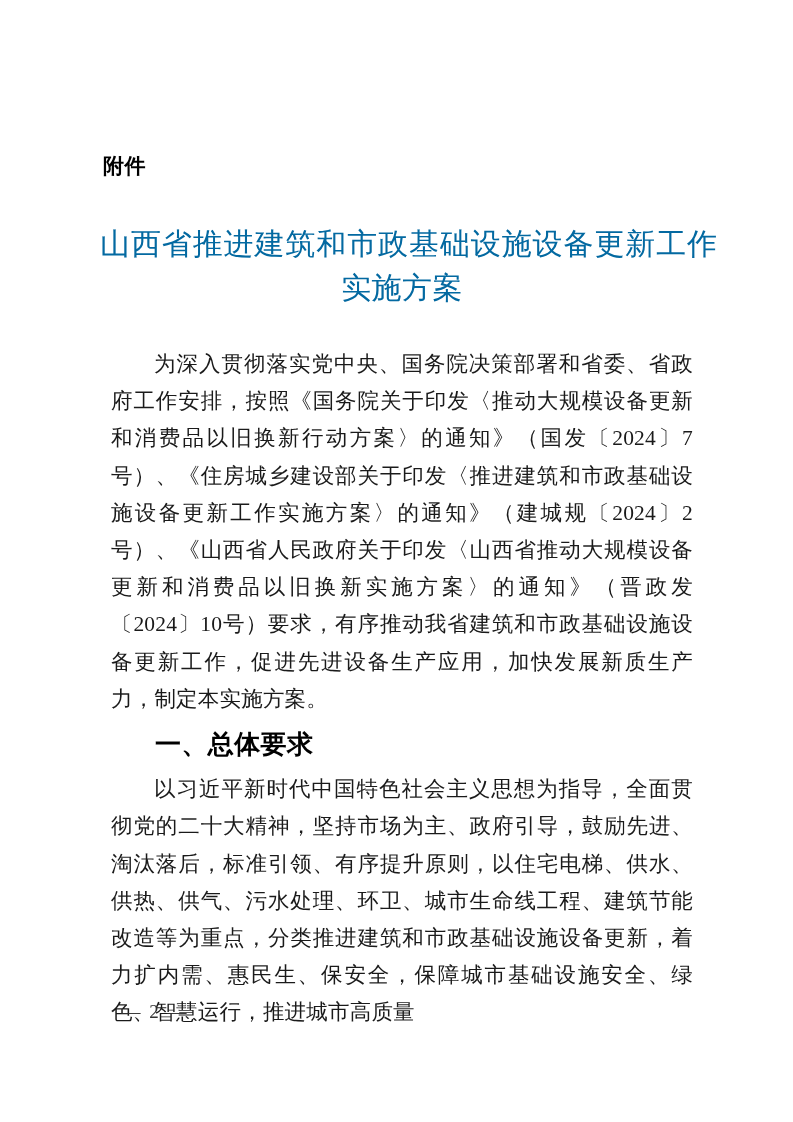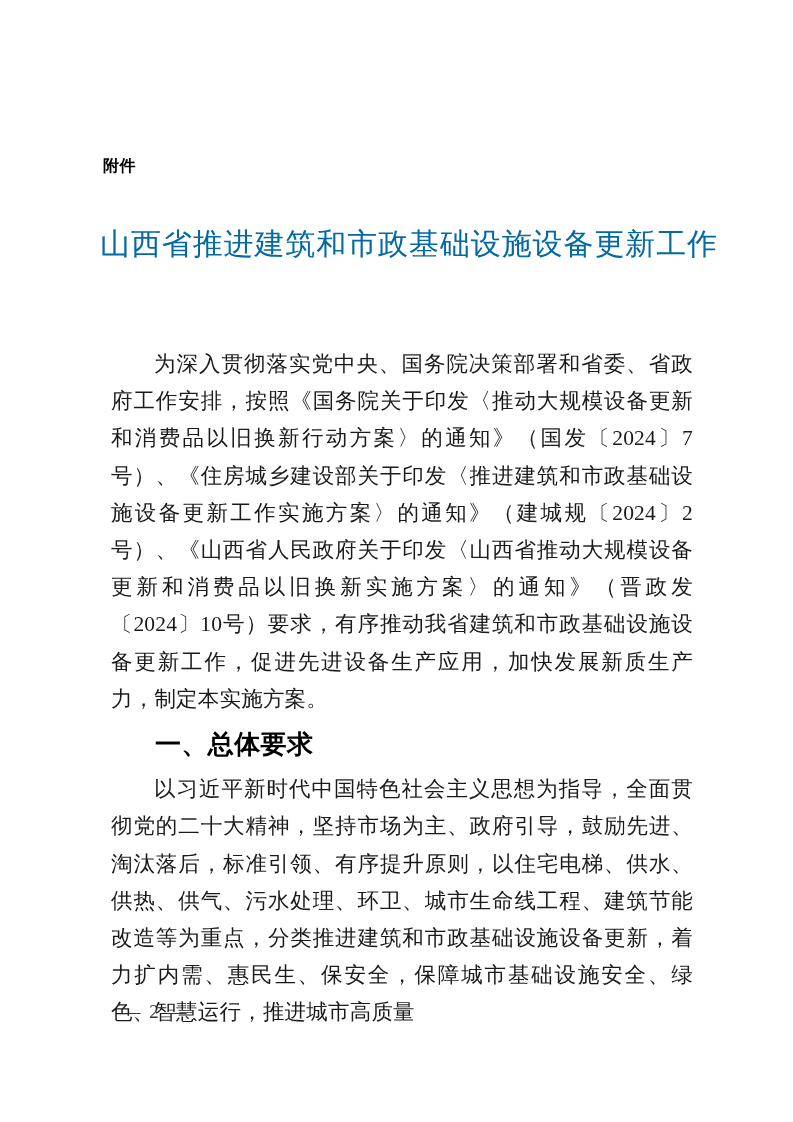--- a/index.html
+++ b/index.html
@@ -22,21 +22,21 @@
     box-sizing: border-box;
   }
 
   
   .attach-label {
     position: absolute;
     left: 103px;
     top: 152px;
     font-family: "Liberation Sans", "DejaVu Sans", sans-serif;
     font-weight: bold;
-    font-size: 16px;
+    font-size: 21px;
     line-height: 28px;
     letter-spacing: 0.5px;
     color: #000;
     white-space: nowrap;
   }
 
   
   .doc-title {
     position: absolute;
     left: 100px;
@@ -108,20 +108,21 @@
 </style>
 </head>
 <body>
 
 <div class="page">
 
   <div class="attach-label">附件</div>
 
   <div class="doc-title">
     <span class="t-line first">山西省推进建筑和市政基础设施设备更新工作</span>
+    <span class="t-line">实施方案</span>
   </div>
 
   <div class="body-region">
 
     <p class="para indent">为深入贯彻落实党中央、国务院决策部署和省委、省政府工作安排，按照《国务院关于印发〈推动大规模设备更新和消费品以旧换新行动方案〉的通知》（国发〔2024〕7号）、《住房城乡建设部关于印发〈推进建筑和市政基础设施设备更新工作实施方案〉的通知》（建城规〔2024〕2号）、《山西省人民政府关于印发〈山西省推动大规模设备更新和消费品以旧换新实施方案〉的通知》（晋政发〔2024〕10号）要求，有序推动我省建筑和市政基础设施设备更新工作，促进先进设备生产应用，加快发展新质生产力，制定本实施方案。</p>
 
     <p class="section-heading">一、总体要求</p>
 
     <p class="para indent">以习近平新时代中国特色社会主义思想为指导，全面贯彻党的二十大精神，坚持市场为主、政府引导，鼓励先进、淘汰落后，标准引领、有序提升原则，以住宅电梯、供水、供热、供气、污水处理、环卫、城市生命线工程、建筑节能改造等为重点，分类推进建筑和市政基础设施设备更新，着力扩内需、惠民生、保安全，保障城市基础设施安全、绿色、智慧运行，推进城市高质量</p>
 

